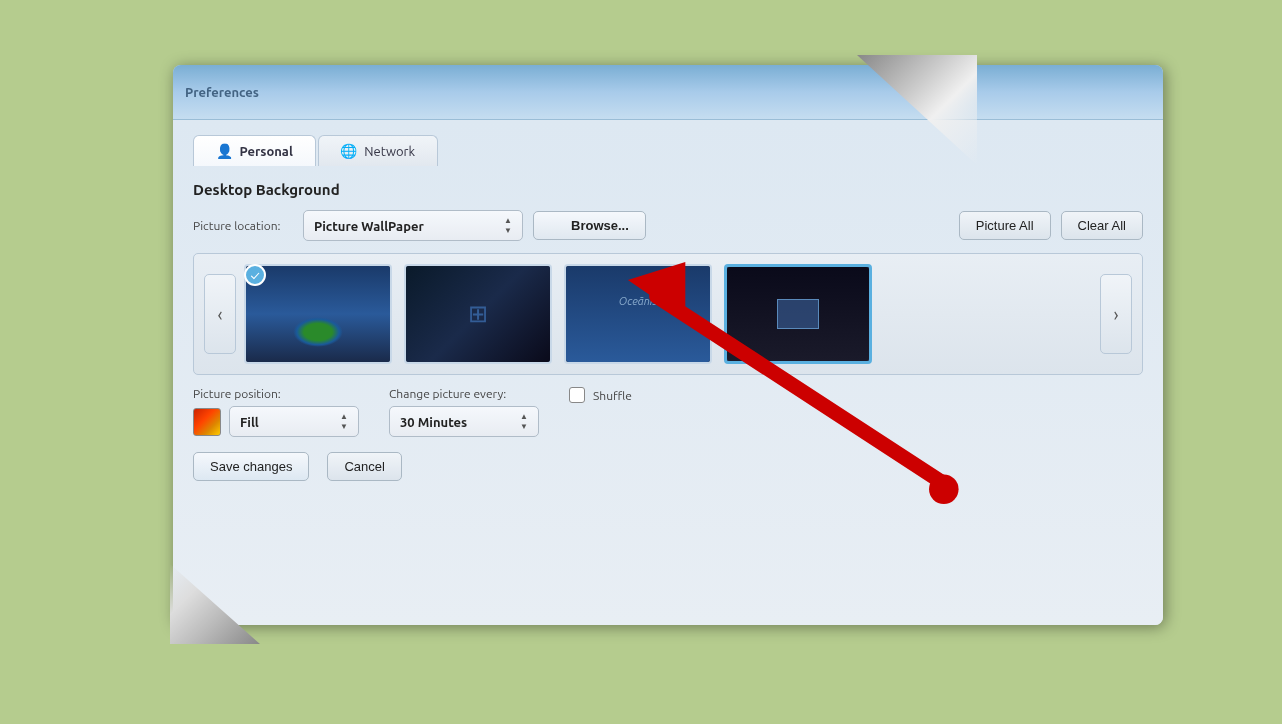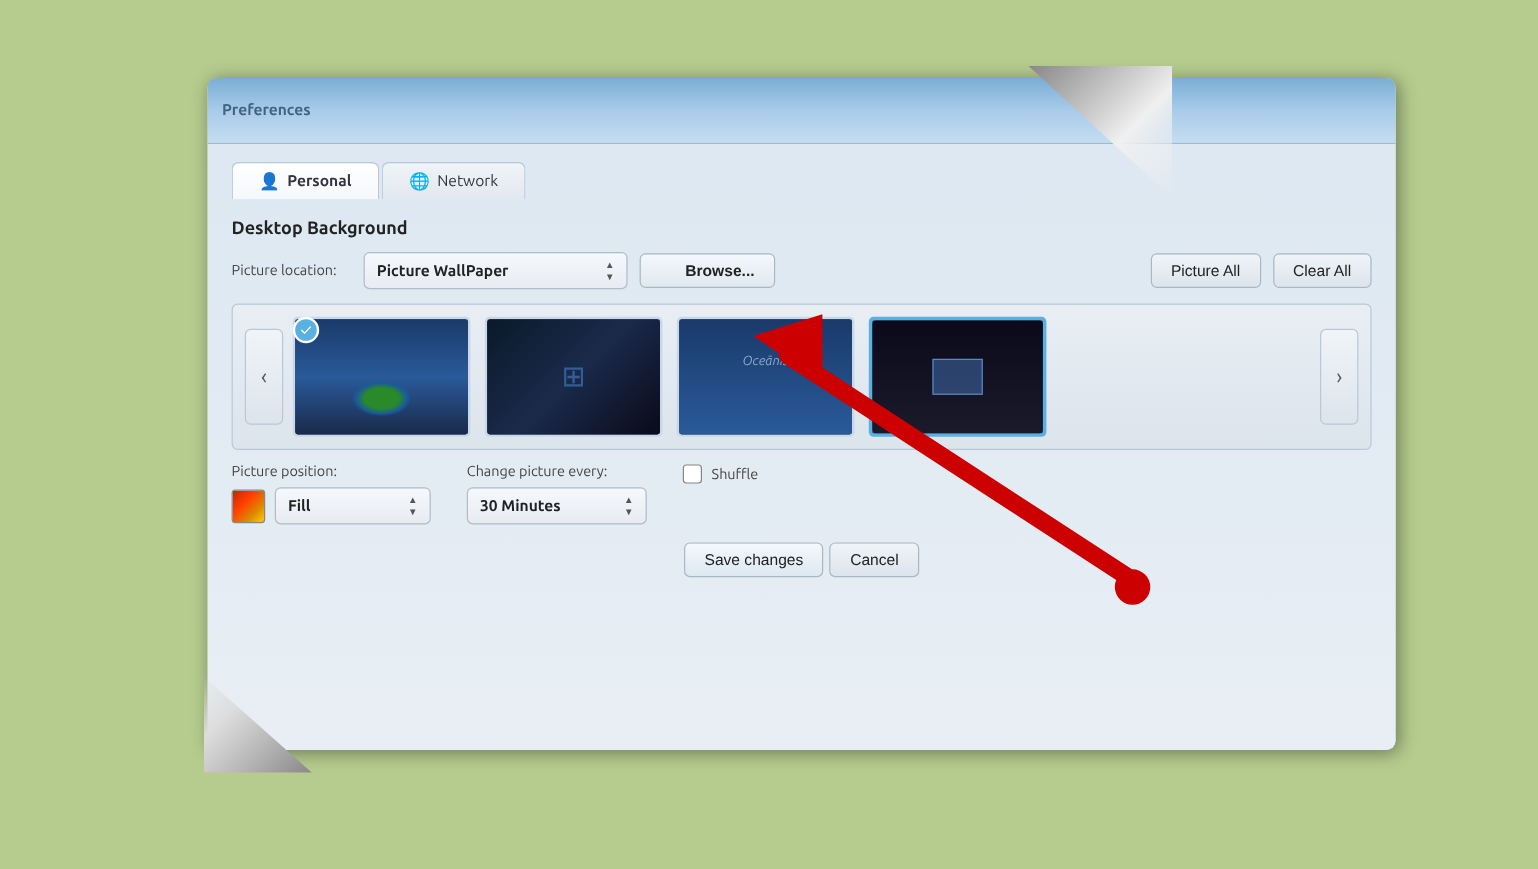--- a/index.html
+++ b/index.html
@@ -353,22 +353,22 @@
     .battery-note {
       font-size: 11px;
       color: #555;
       max-width: 340px;
       line-height: 1.4;
     }
 
     
     .action-buttons-row {
       display: flex;
-      justify-content: center;
-      gap: 5px;
+      justify-content: flex-start;
+      gap: 18px;
       margin-top: 15px;
     }
 
     
     .arrow-annotation {
       position: absolute;
       top: 0;
       left: 0;
       width: 100%;
       height: 100%;

